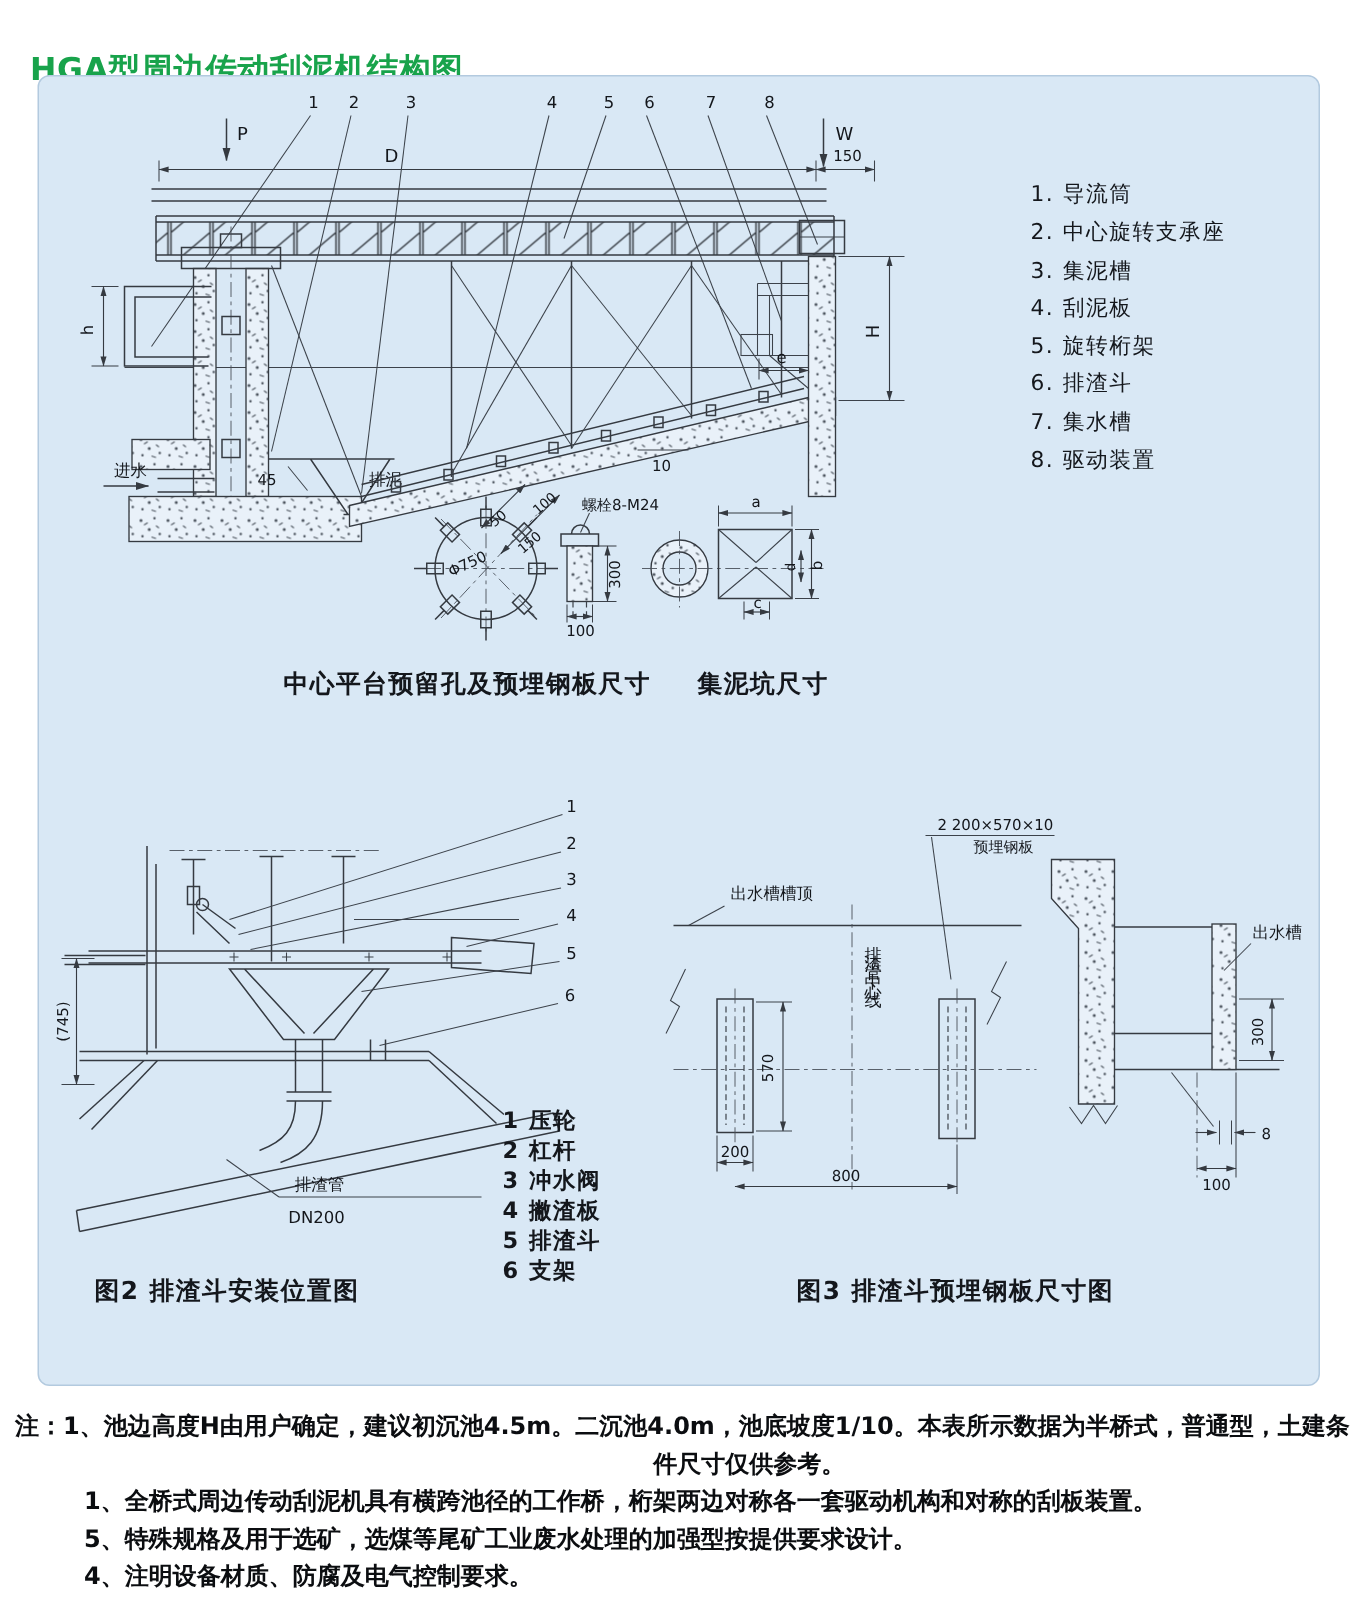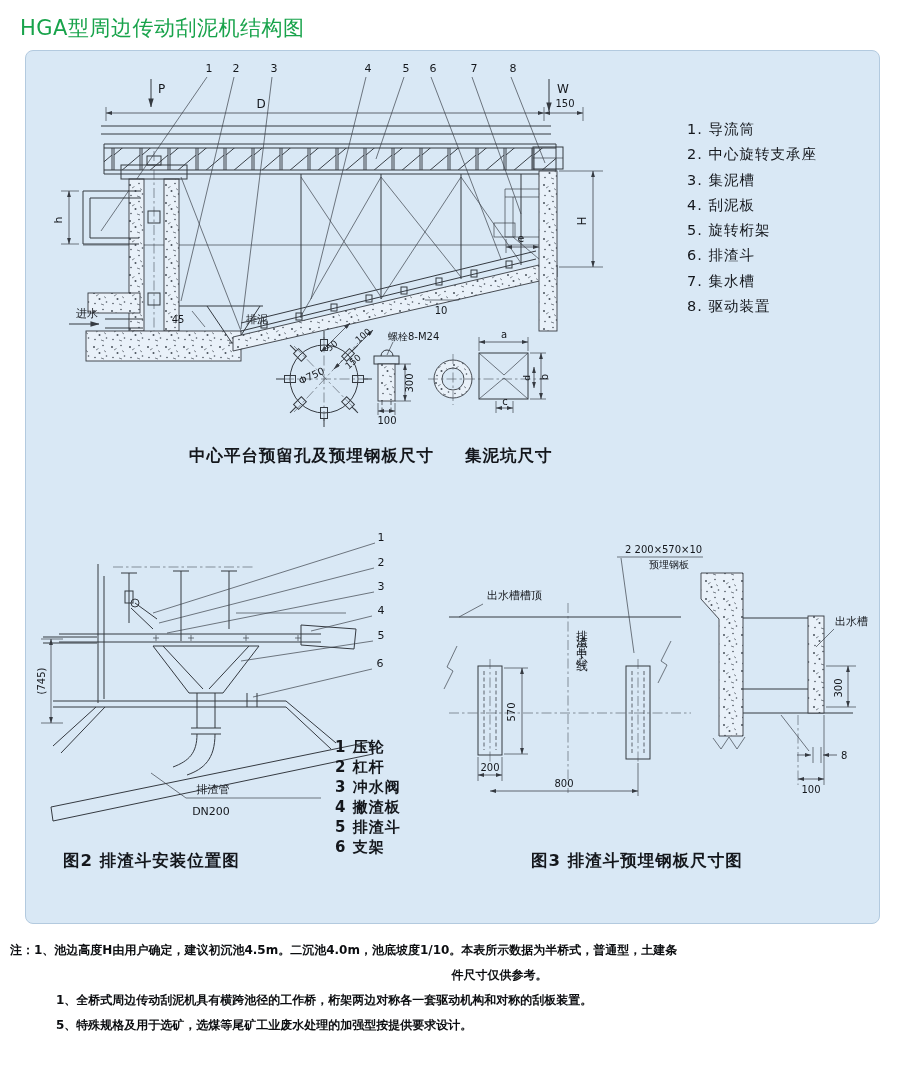--- a/index.html
+++ b/index.html
@@ -1,24 +1,24 @@
 <!DOCTYPE html>
 <html><head>
 <meta charset="utf-8">
 <style>
   html,body{margin:0;padding:0;}
   body{width:900px;height:1070px;position:relative;background:#ffffff;
        font-family:"DejaVu Sans","Liberation Sans",sans-serif;}
-  .title{position:absolute;left:20px;top:0;font-size:21px;font-weight:normal;
+  .title{position:absolute;left:20px;top:18px;font-size:21px;font-weight:bold;
          color:#18a34b;letter-spacing:.5px;}
   .panel{position:absolute;left:25px;top:50px;width:853px;height:872px;
          background:#d9e8f5;border:1px solid #b3cadf;border-radius:8px;overflow:hidden;}
   .panel svg{position:absolute;left:0;top:0;}
   .notes{position:absolute;left:0;top:938px;width:900px;color:#0b0d10;
-         font-weight:bold;font-size:12px;}
+         font-weight:bold;font-size:16px;}
   .notes p{margin:0;line-height:25px;white-space:nowrap;}
   .n1{margin-left:10px!important;}
   .n2{margin-left:99px!important;text-align:center;}
   .n3,.n4,.n5{margin-left:56px!important;}
 
   
   .ln{stroke:#353a41;stroke-width:1;fill:none;}
   .tn{stroke:#3c424a;stroke-width:.7;fill:none;}
   .dm{stroke:#353a41;stroke-width:.75;fill:none;}
   .cl{stroke:#49505a;stroke-width:.6;fill:none;stroke-dasharray:10 3 2.5 3;}
@@ -416,13 +416,14 @@
     <text class="cap" x="530" y="865">图3 排渣斗预埋钢板尺寸图</text>
   </g>
 </svg>
 </div>
 
 <div class="notes">
   <p class="n1">注：1、池边高度H由用户确定，建议初沉池4.5m。二沉池4.0m，池底坡度1/10。本表所示数据为半桥式，普通型，土建条</p>
   <p class="n2">件尺寸仅供参考。</p>
   <p class="n3">1、全桥式周边传动刮泥机具有横跨池径的工作桥，桁架两边对称各一套驱动机构和对称的刮板装置。</p>
   <p class="n4">5、特殊规格及用于选矿，选煤等尾矿工业废水处理的加强型按提供要求设计。</p>
+  <p class="n5">4、注明设备材质、防腐及电气控制要求。</p>
 </div>
 
 </body></html>

